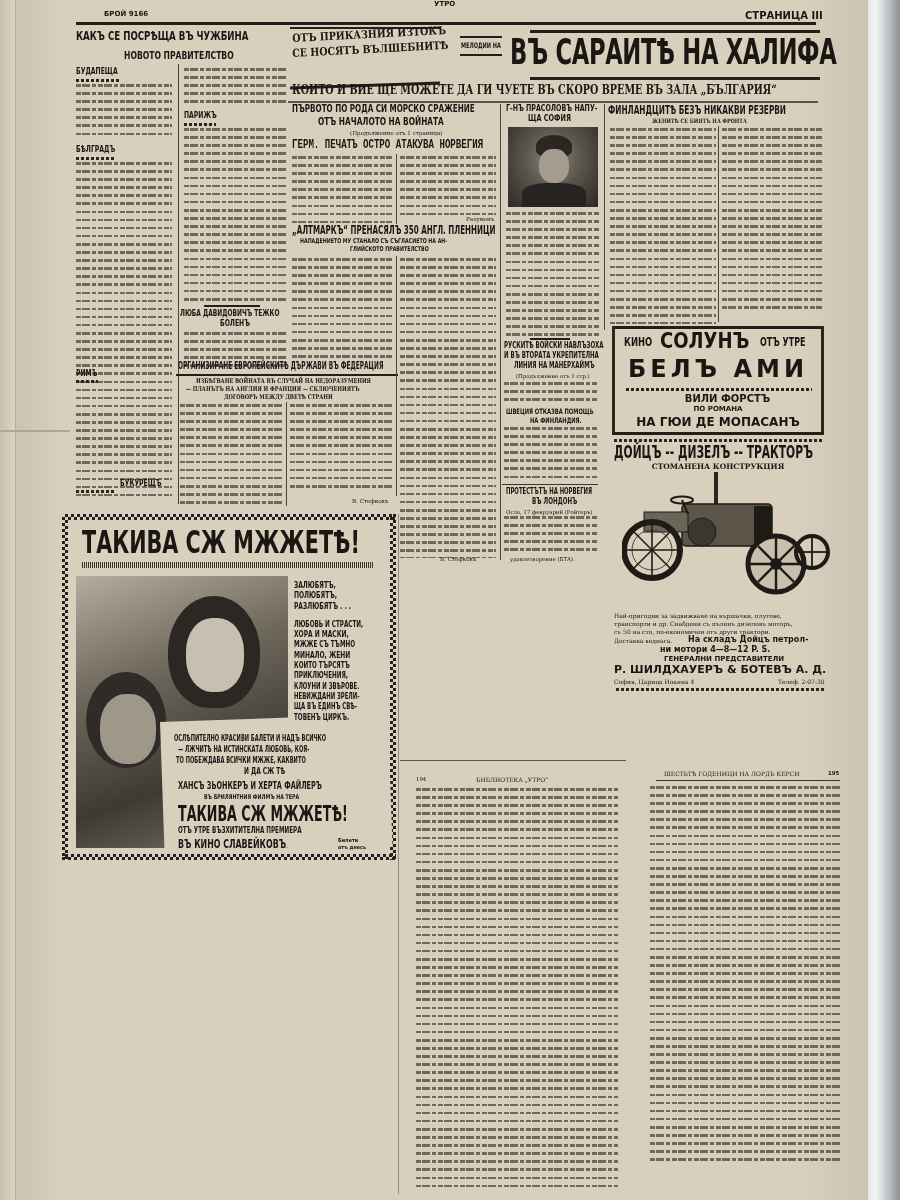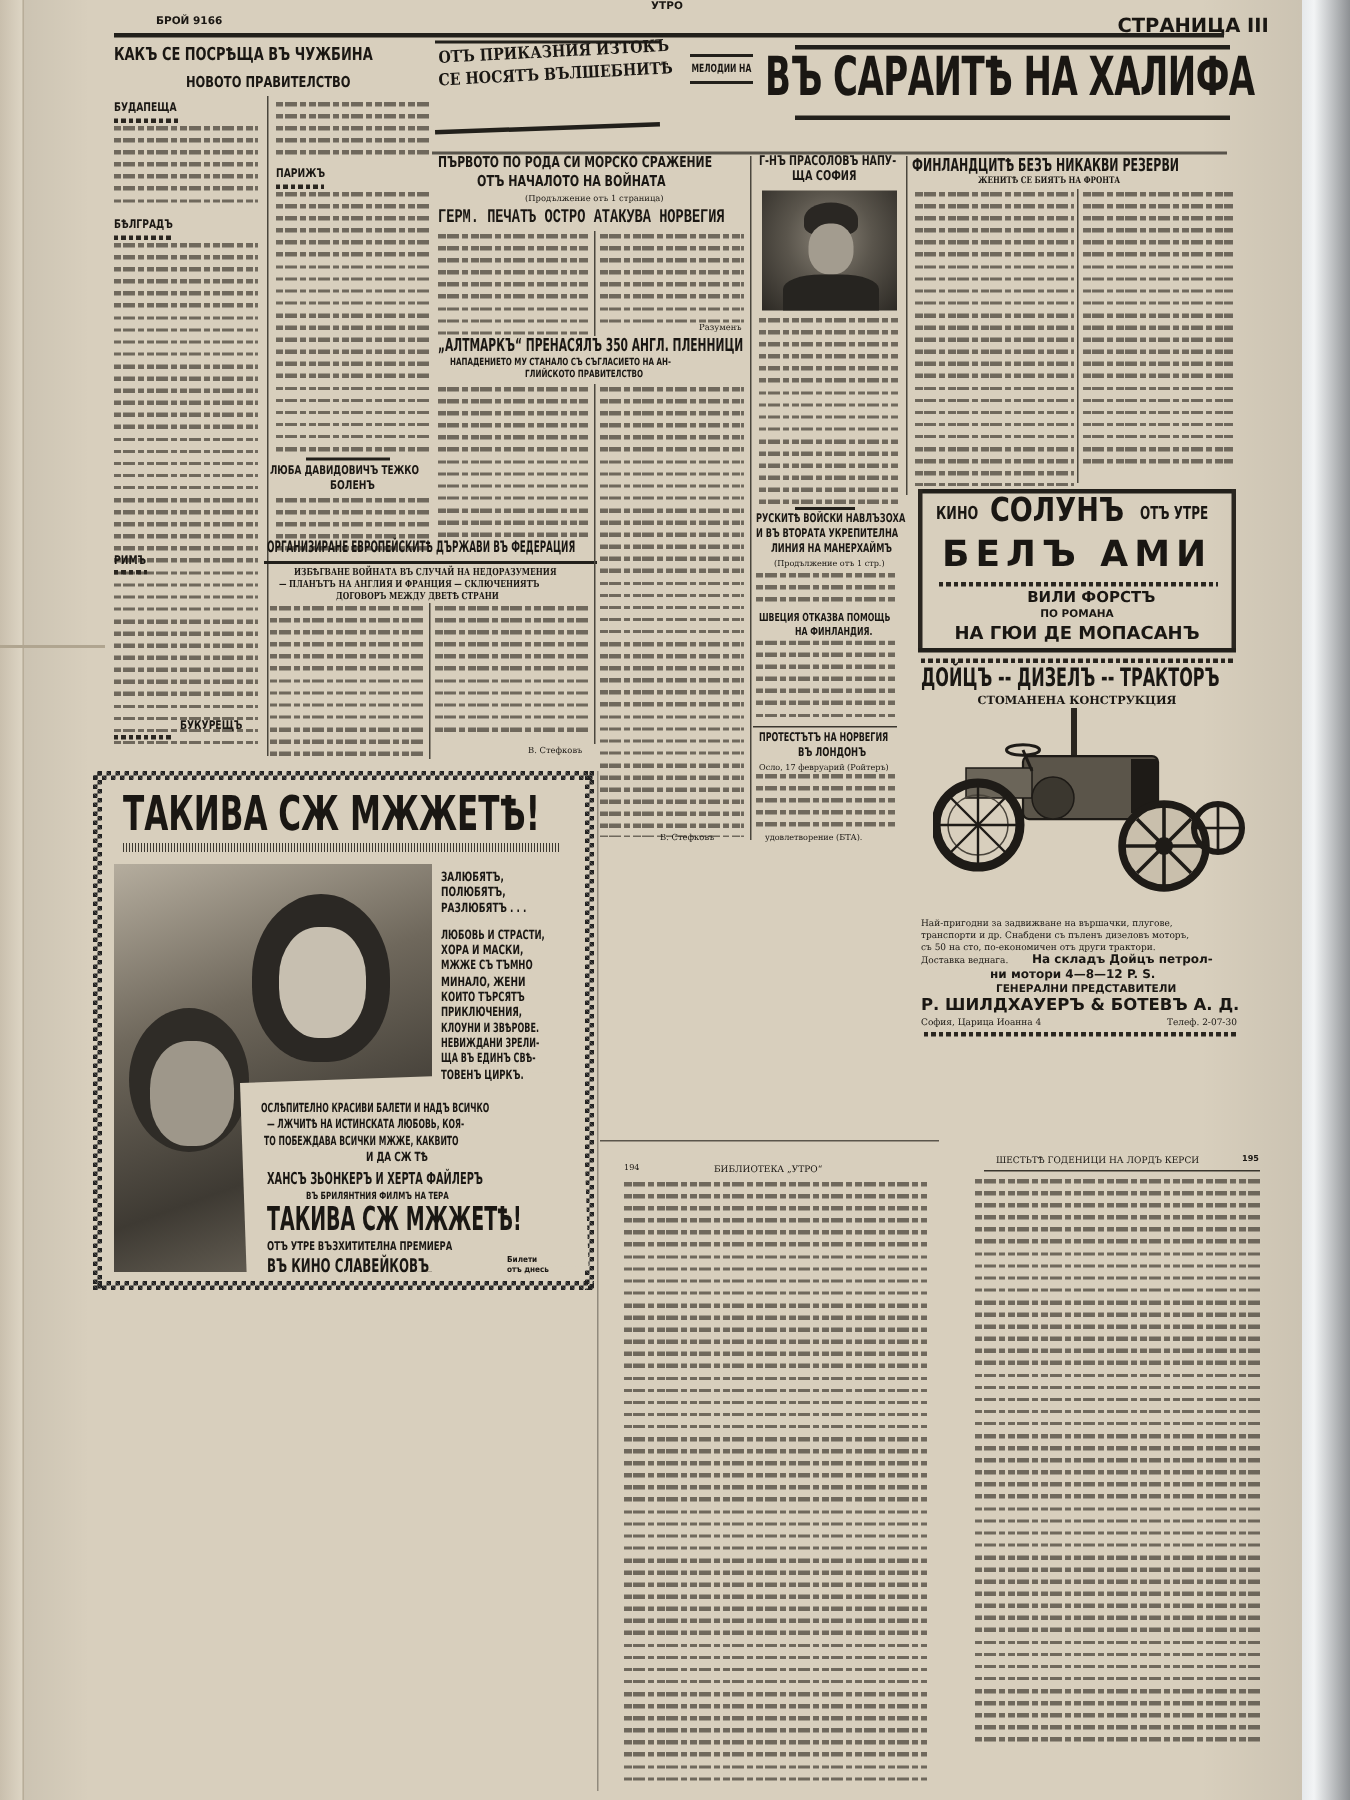--- a/index.html
+++ b/index.html
@@ -37,21 +37,21 @@
 </head>
 <body>
 
 <div class="bg-right"></div>
 <div class="paper">
   <div class="fold-left"></div>
   <div class="fold-h"></div>
 
   <div class="small-cap" style="left:104px;top:10px;font-size:7px;">БРОЙ 9166</div>
   <div class="small-cap" style="left:434px;top:0px;font-size:7px;">УТРО</div>
-  <div class="small-cap" style="left:745px;top:10px;font-size:13px;">СТРАНИЦА III</div>
+  <div class="small-cap" style="left:745px;top:10px;font-size:10px;">СТРАНИЦА III</div>
   <div class="rule" style="left:76px;top:22px;width:740px;height:3px;"></div>
 
   <div class="hd" style="left:76px;top:30px;font-size:12px;"><span class="cond" style="transform:scaleX(0.80)">КАКЪ СЕ ПОСРѢЩА ВЪ ЧУЖБИНА</span></div>
   <div class="hd" style="left:124px;top:51px;font-size:10px;"><span class="cond" style="transform:scaleX(0.85)">НОВОТО ПРАВИТЕЛСТВО</span></div>
 
   <div class="hd" style="left:76px;top:68px;font-size:8px;"><span class="cond" style="transform:scaleX(0.85)">БУДАПЕЩА</span></div>
   <div class="wave" style="left:76px;top:79px;width:44px;"></div>
   <div class="greek" style="left:76px;top:84px;width:96px;height:56px;">
       <i></i>
       <i></i>
@@ -202,20 +202,21 @@
   <div class="rule" style="left:290px;top:27px;width:150px;height:2px;"></div>
   <div class="hd" style="left:292px;top:33px;font-size:11px;font-family:'DejaVu Serif',serif;transform:rotate(-3deg);transform-origin:left top;"><span class="cond" style="transform:scaleX(0.86)">ОТЪ ПРИКАЗНИЯ ИЗТОКЪ</span></div>
   <div class="hd" style="left:292px;top:48px;font-size:11px;font-family:'DejaVu Serif',serif;transform:rotate(-3deg);transform-origin:left top;"><span class="cond" style="transform:scaleX(0.86)">СЕ НОСЯТЪ ВЪЛШЕБНИТѢ</span></div>
   <div class="rule" style="left:460px;top:36px;width:42px;height:2px;"></div>
   <div class="hd" style="left:461px;top:42px;font-size:7.5px;"><span class="cond" style="transform:scaleX(0.75)">МЕЛОДИИ НА</span></div>
   <div class="rule" style="left:460px;top:54px;width:42px;height:2px;"></div>
   <div class="rule" style="left:530px;top:30px;width:290px;height:3px;"></div>
   <div class="hd" style="left:510px;top:34px;font-size:36px;letter-spacing:-0.5px;"><span class="cond" style="transform:scaleX(0.70)">ВЪ САРАИТѢ НА ХАЛИФА</span></div>
   <div class="rule" style="left:530px;top:77px;width:290px;height:3px;"></div>
   <div class="rule" style="left:290px;top:84px;width:150px;height:3px;transform:rotate(-2deg);"></div>
+  <div class="hd" style="left:292px;top:84px;font-size:12px;font-family:'DejaVu Serif',serif;"><span class="cond" style="transform:scaleX(0.80)">КОИТО И ВИЕ ЩЕ МОЖЕТЕ ДА ГИ ЧУЕТЕ ВЪ СКОРО ВРЕМЕ ВЪ ЗАЛА „БЪЛГАРИЯ“</span></div>
   <div class="rule" style="left:288px;top:101px;width:530px;height:2px;opacity:.7;"></div>
 
   <div class="hd" style="left:292px;top:104px;font-size:10px;"><span class="cond" style="transform:scaleX(0.80)">ПЪРВОТО ПО РОДА СИ МОРСКО СРАЖЕНИЕ</span></div>
   <div class="hd" style="left:318px;top:117px;font-size:10px;"><span class="cond" style="transform:scaleX(0.82)">ОТЪ НАЧАЛОТО НА ВОЙНАТА</span></div>
   <div class="small-cap" style="left:350px;top:130px;font-size:5.6px;font-weight:normal;font-family:'DejaVu Serif',serif;">(Продължение отъ 1 страница)</div>
   <div class="hd" style="left:292px;top:138px;font-size:13px;font-family:Liberation Mono, monospace;"><span class="cond" style="transform:scaleX(0.70)">ГЕРМ. ПЕЧАТЪ ОСТРО АТАКУВА НОРВЕГИЯ</span></div>
   <div class="greek" style="left:292px;top:156px;width:100px;height:68px;">
       <i></i>
       <i></i>
       <i></i>

